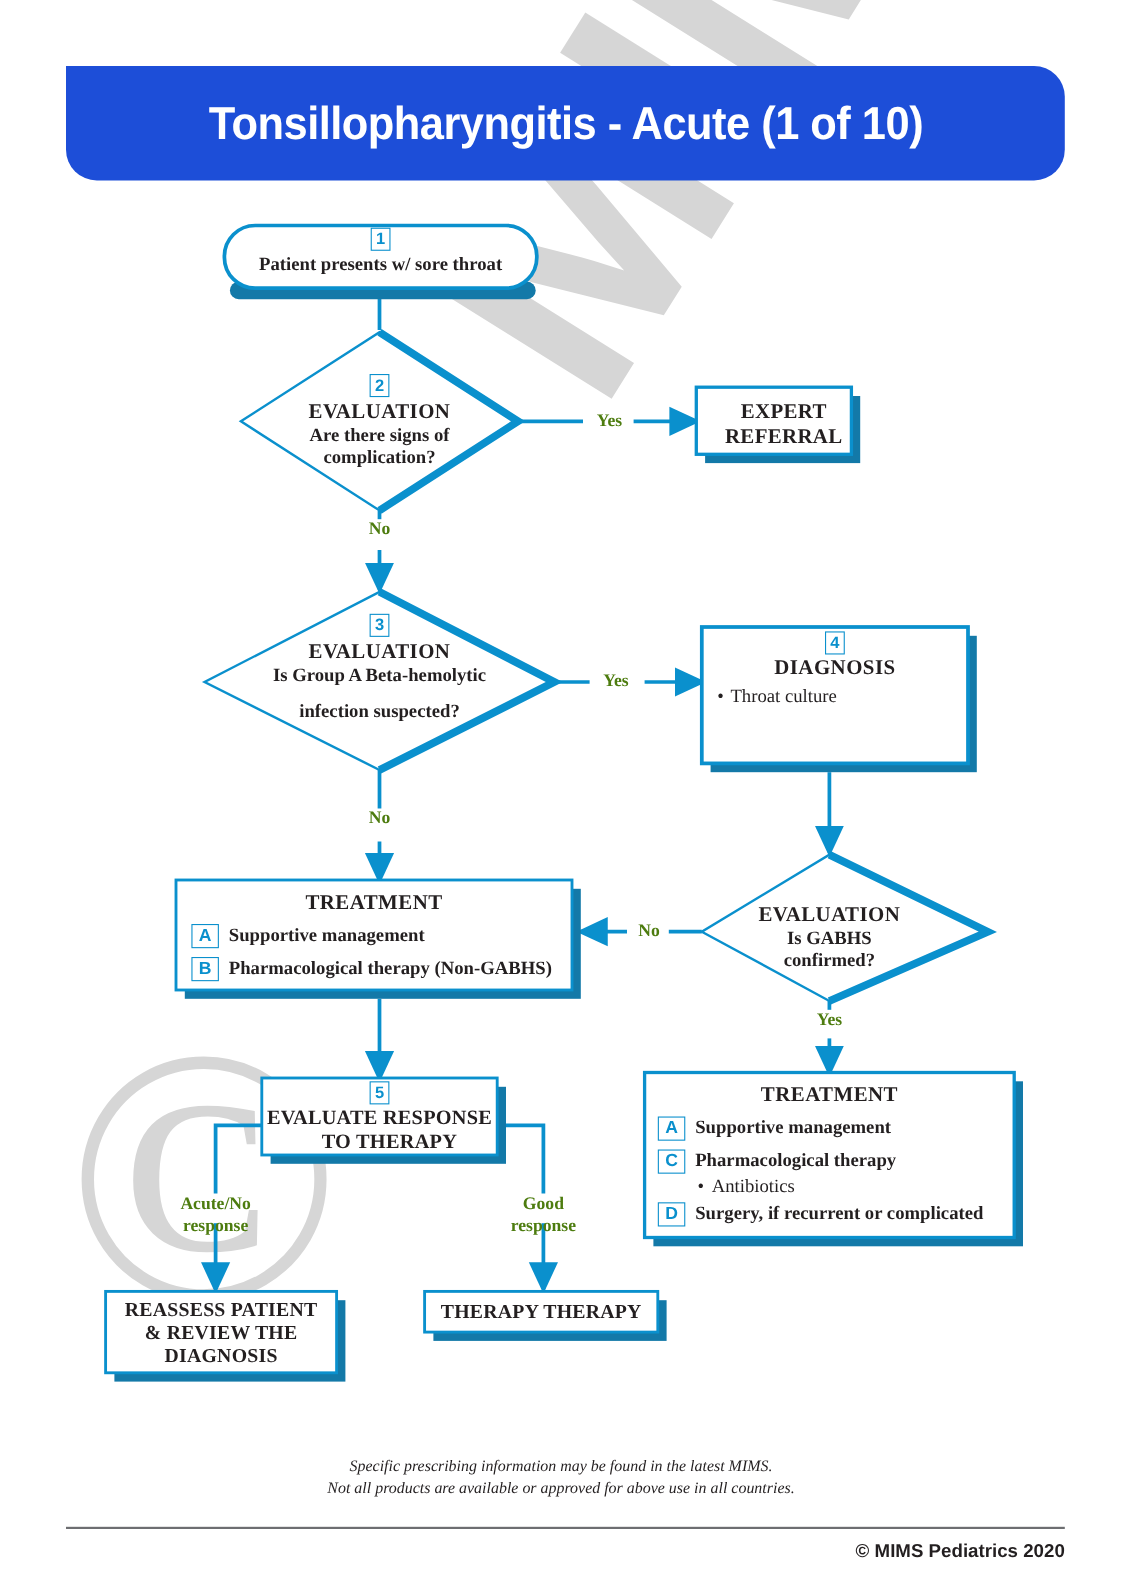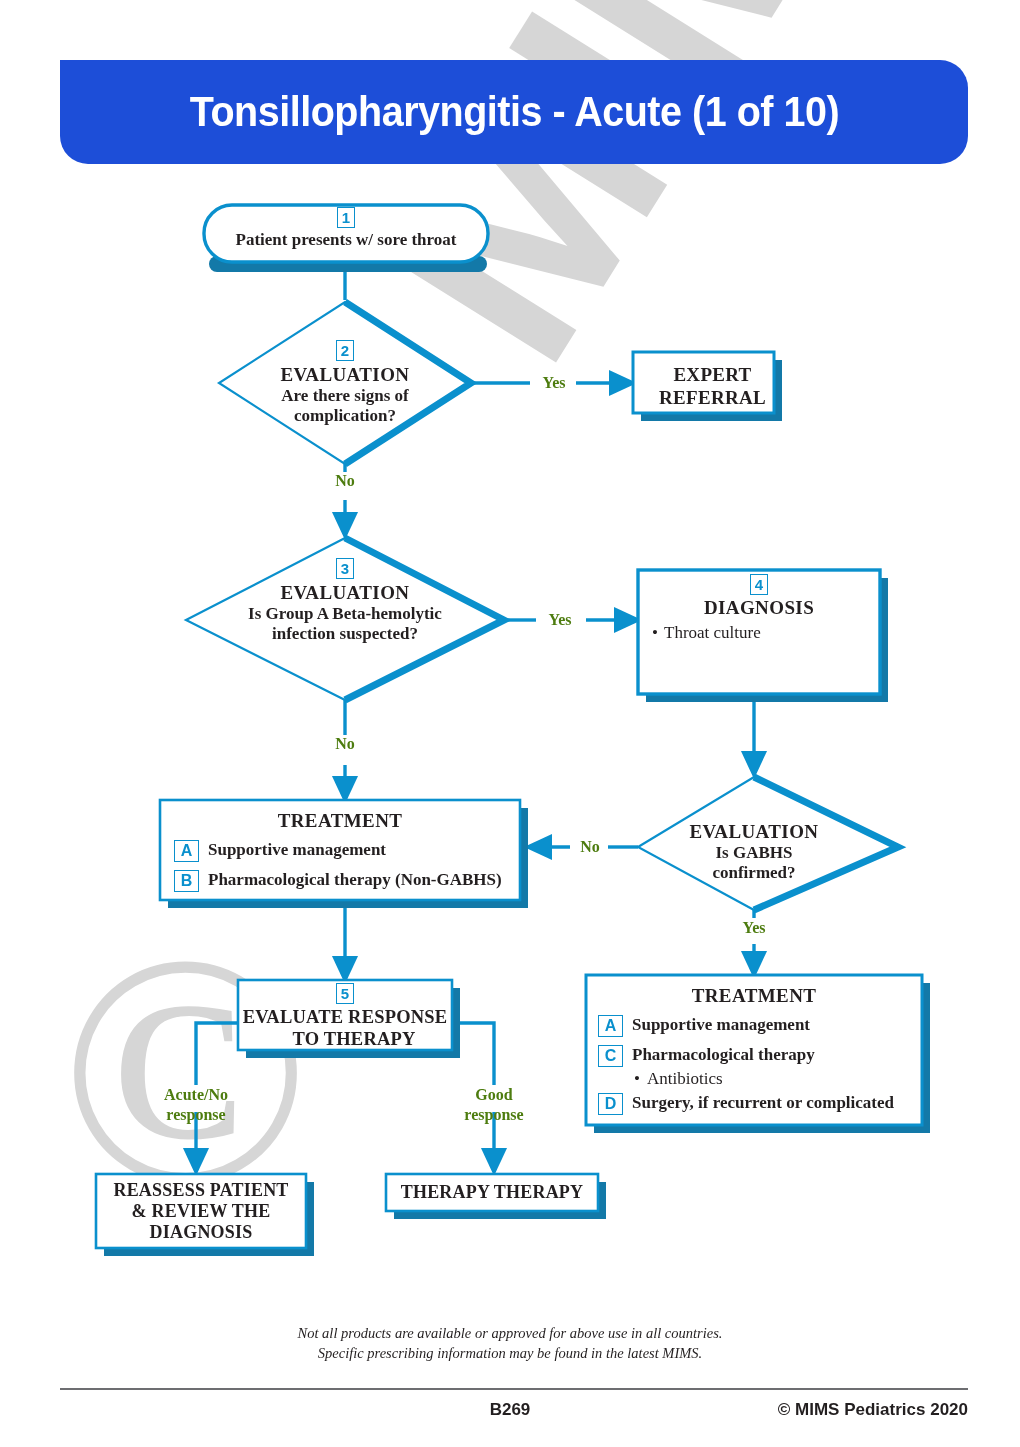--- a/index.html
+++ b/index.html
@@ -249,21 +249,21 @@
 
   <div class="nodeText" style="left:633px;top:363px;width:159px;">
     <div class="title-line" style="font-size:19px;line-height:23px;letter-spacing:0.3px;">EXPERT</div>
     <div class="title-line" style="font-size:19px;line-height:23px;letter-spacing:0.3px;">REFERRAL</div>
   </div>
 
   <div class="nodeText" style="left:186px;top:558px;width:318px;">
     <span class="num-badge">3</span>
     <div class="title-line" style="font-size:19px;line-height:23px;letter-spacing:0.4px;">EVALUATION</div>
     <div class="title-line" style="font-size:17px;line-height:20px;">Is Group A Beta-hemolytic</div>
-    <div class="title-line" style="font-size:17px;line-height:20px;">infection suspected?</div>
+    <div class="title-line" style="font-size:17px;line-height:20px;margin-top:13px;">infection suspected?</div>
   </div>
 
   <div class="box-list" style="left:638px;top:574px;width:242px;">
     <div style="text-align:center;">
       <span class="num-badge">4</span>
     </div>
     <div class="box-head">DIAGNOSIS</div>
     <div style="margin-top:3px;padding-left:12px;">
       <div class="bullet-li">
         <span style="display:inline-block;width:12px;">•</span><span>Throat culture</span>
@@ -338,20 +338,19 @@
   <div class="edge-label" style="left:136px;top:1085px;width:120px;line-height:20px;">
     <div>Acute/No</div>
     <div>response</div>
   </div>
   <div class="edge-label" style="left:434px;top:1085px;width:120px;line-height:20px;">
     <div>Good</div>
     <div>response</div>
   </div>
 
   <div class="disclaimer">
+    <div>Specific prescribing information may be found in the latest MIMS.</div>
     <div>Not all products are available or approved for above use in all countries.</div>
-    <div>Specific prescribing information may be found in the latest MIMS.</div>
   </div>
   <div class="footer-rule"></div>
-  <div class="page-num">B269</div>
   <div class="copy">© MIMS Pediatrics 2020</div>
 
 </div>
 
 </body></html>

